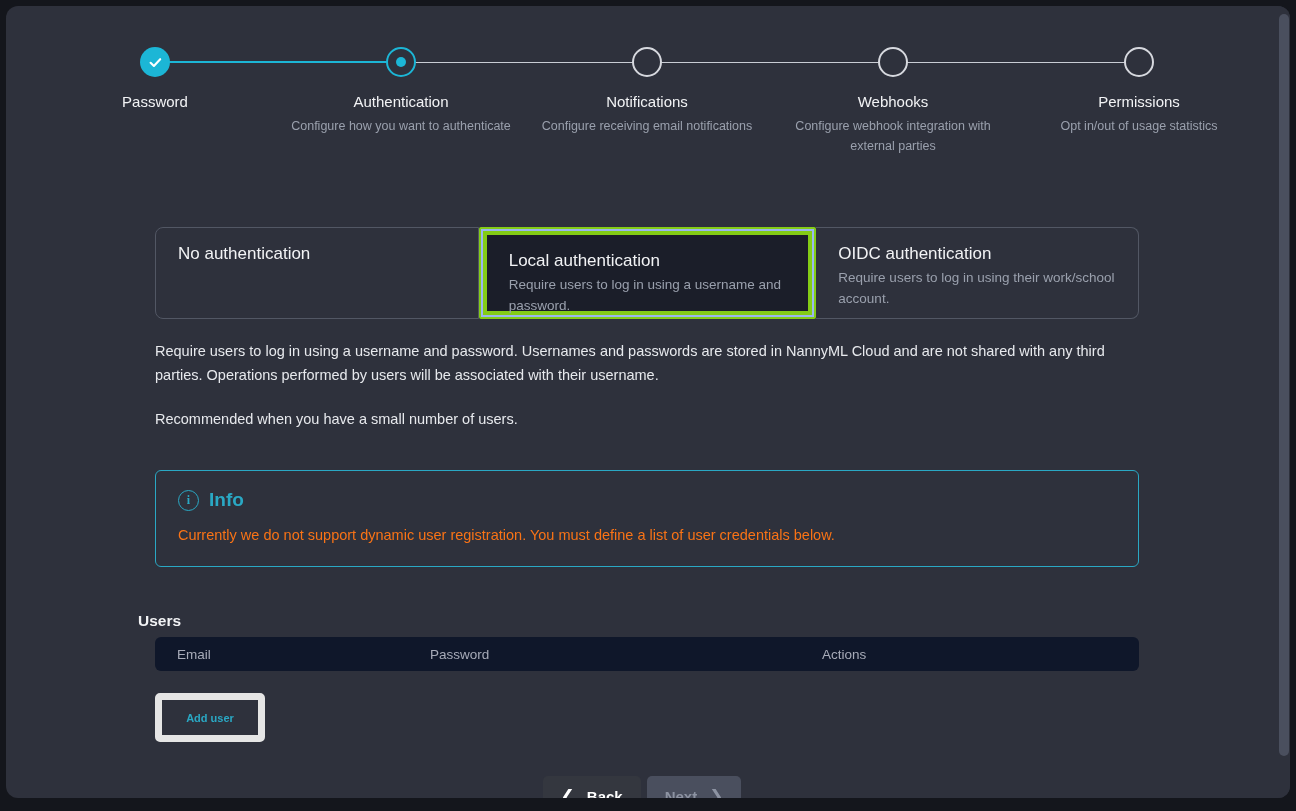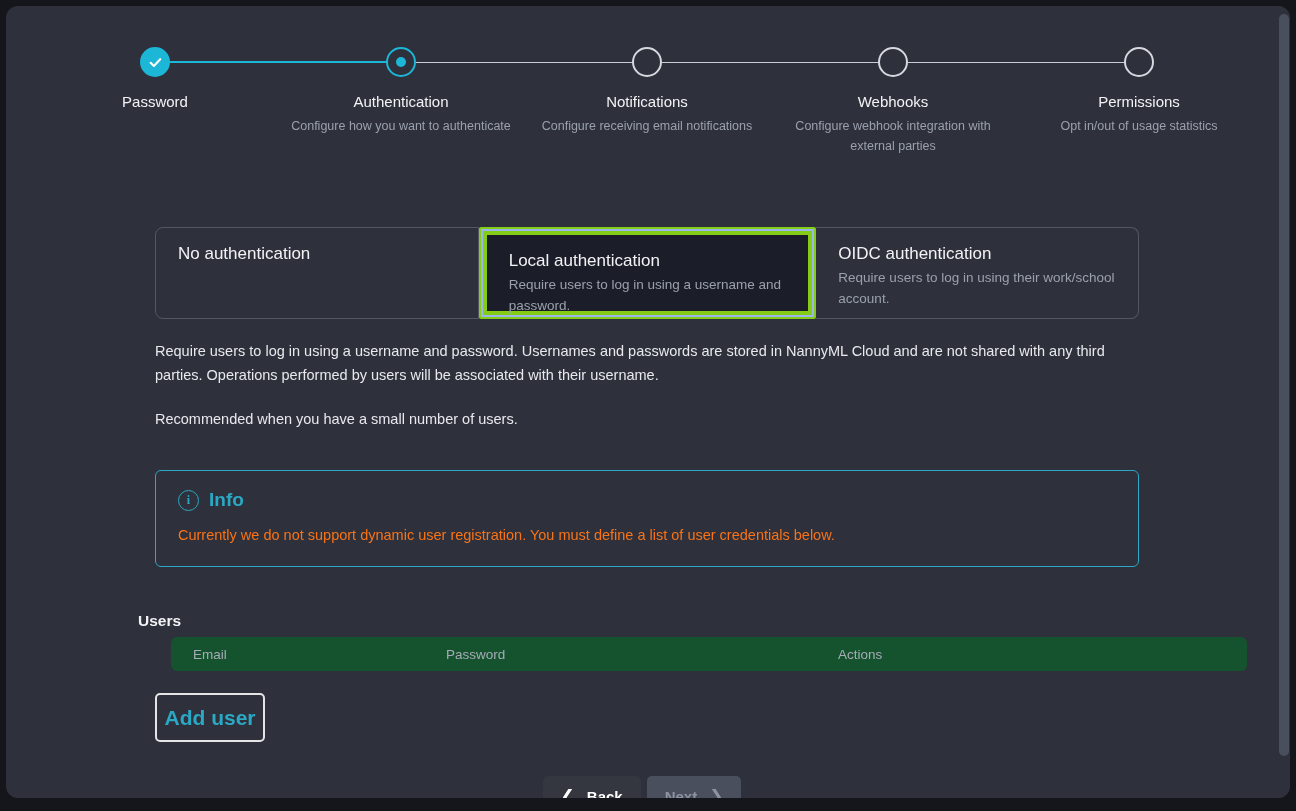--- a/index.html
+++ b/index.html
@@ -219,25 +219,24 @@
     left: 132px;
     top: 606px;
     font-size: 15.5px;
     font-weight: bold;
     color: #f2f3f5;
   }
   .table {
     position: absolute;
     left: 149px;
     top: 631px;
-    width: 1076px;
-    background: #14532d;
+    width: 984px;
+    background: #0f172a;
     border-radius: 6px;
     overflow: hidden;
-    margin-left: 16px;
   }
   .thead {
     display: flex;
     height: 34px;
     align-items: center;
     font-size: 13.5px;
     color: #a7abb8;
   }
   .col-email { width: 275px; padding-left: 22px; box-sizing: border-box; }
   .col-password { width: 392px; }
@@ -245,24 +244,24 @@
   .tbody { min-height: 0; }
 
   .add-user-btn {
     position: absolute;
     left: 149px;
     top: 687px;
     width: 110px;
     height: 49px;
     box-sizing: border-box;
     background: transparent;
-    border: 2px solid #e5e5e5;
+    border: 7px solid #e5e5e5;
     border-radius: 5px;
     color: #2aa8c4;
-    font-size: 21px;
+    font-size: 11px;
     font-weight: bold;
     font-family: "Liberation Sans", sans-serif;
     cursor: pointer;
   }
 
   
   .footer-nav {
     position: absolute;
     left: 0;
     top: 770px;

